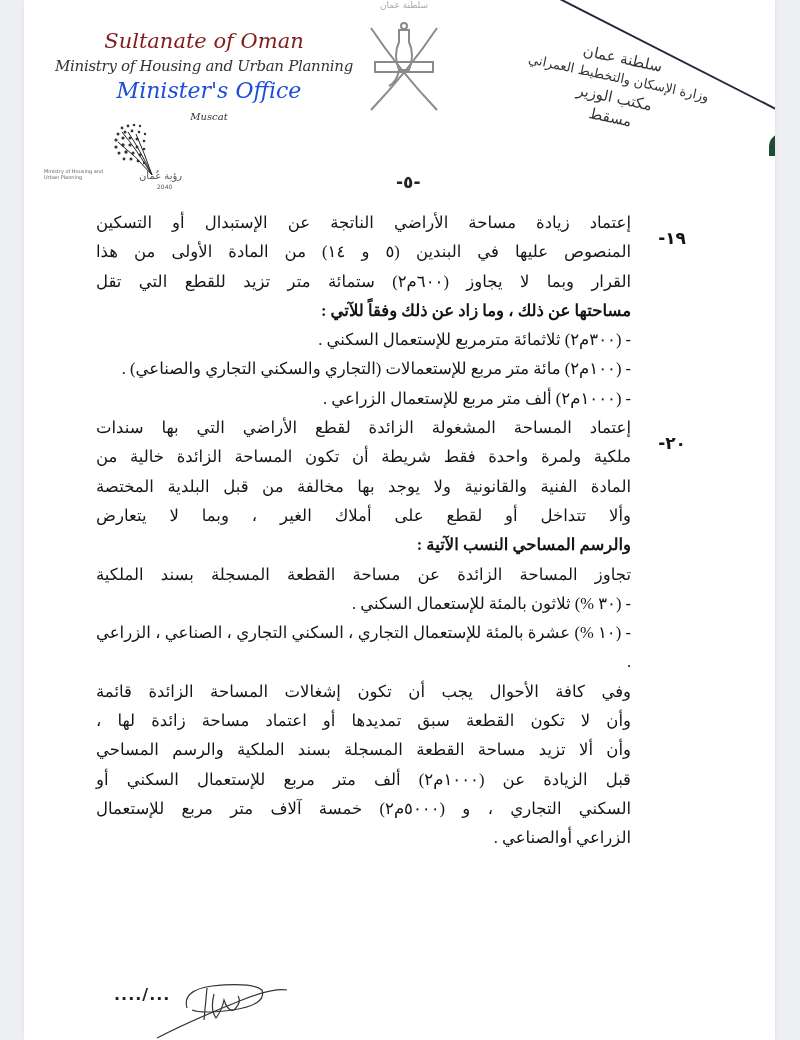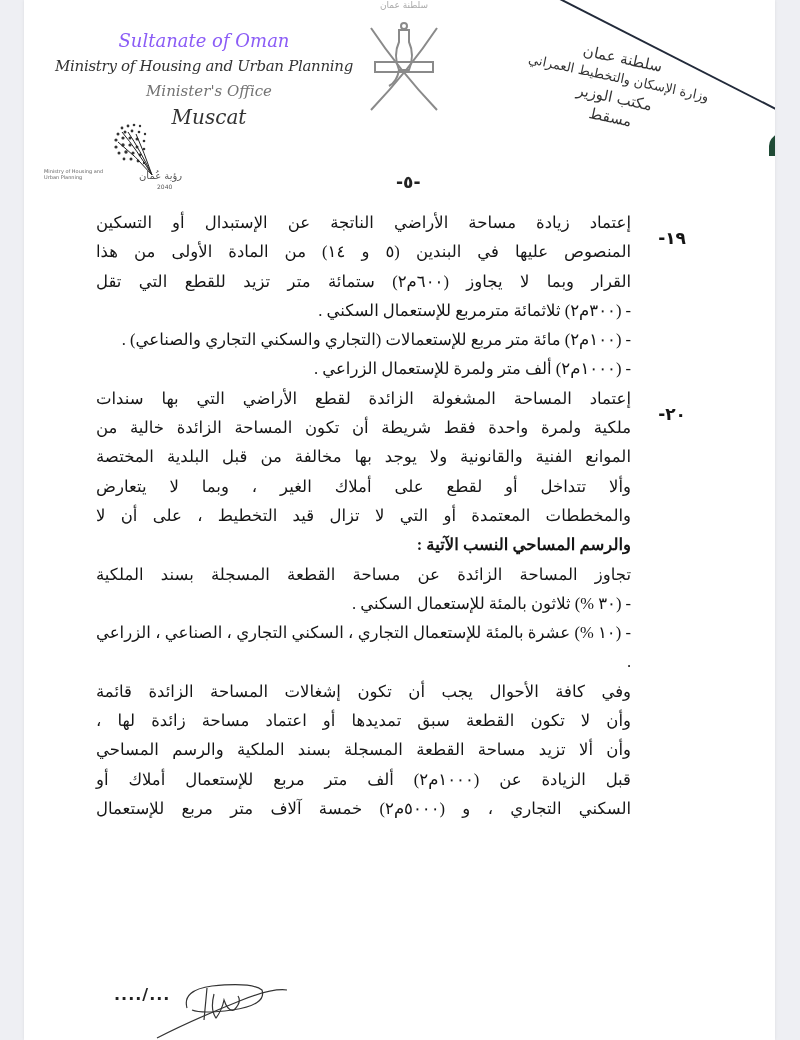--- a/index.html
+++ b/index.html
@@ -14,24 +14,24 @@
       background:#ffffff;
       box-shadow: 0 0 3px rgba(0,0,0,0.08);
       overflow:hidden;
     }
     
     .en-head {
       position:absolute; left:30px; top:28px; width:300px;
       text-align:center; color:#4a4a4a;
       font-family:"DejaVu Serif", serif; font-style:italic;
     }
-    .en-head .l1 { font-size:18px; line-height:26px; color:#8b5cf6;text-align:center; }
+    .en-head .l1 { font-size:21px; line-height:26px; color:#7f1d1d;text-align:center; }
     .en-head .l2 { font-size:15px; line-height:24px; color:#333; letter-spacing:-0.3px; }
-    .en-head .l3 { font-size:15px; line-height:26px; color:#737373; padding-left:10px; }
-    .en-head .l4 { font-size:20px; line-height:26px; color:#333; padding-left:10px; }
+    .en-head .l3 { font-size:22px; line-height:26px; color:#1d4ed8; padding-left:10px; }
+    .en-head .l4 { font-size:10px; line-height:26px; color:#333; padding-left:10px; }
 
     
     .vision-logo { position:absolute; left:20px; top:120px; width:170px; height:70px; }
     .vision-logo .small-text { position:absolute; left:0; top:48px; font-size:5px; line-height:6px; color:#666; width:60px; }
     .vision-logo .v-ar { position:absolute; left:95px; top:50px; font-size:10px; color:#555; }
     .vision-logo .v-year { position:absolute; left:113px; top:63px; font-size:6px; color:#555; }
 
     
     .emblem { position:absolute; left:335px; top:0; width:90px; height:115px; }
     .emblem-top-text { position:absolute; left:340px; top:0; width:80px; font-size:9px; color:#aaa; text-align:center; direction:rtl; }
@@ -146,41 +146,42 @@
 
   <div class="page-num">-٥-</div>
 
   <div class="body-text">
 
     <div class="item">
       <span class="item-num">١٩-</span>
       <span class="line">إعتماد زيادة مساحة الأراضي الناتجة عن الإستبدال أو التسكين</span>
       <span class="line">المنصوص عليها في البندين (٥ و ١٤) من المادة الأولى من هذا</span>
       <span class="line">القرار وبما لا يجاوز (٦٠٠م٢) ستمائة متر تزيد للقطع التي تقل</span>
+      <span class="line last bold">مساحتها عن ذلك ، وما زاد عن ذلك وفقاً للآتي :</span>
       <span class="line last">- (٣٠٠م٢) ثلاثمائة مترمربع للإستعمال السكني .</span>
       <span class="line last" style="white-space:normal">- (١٠٠م٢) مائة متر مربع للإستعمالات (التجاري والسكني التجاري والصناعي) .</span>
-      <span class="line last">- (١٠٠٠م٢) ألف متر ولمرة للإستعمال الزراعي .</span>
+      <span class="line last">- (١٠٠٠م٢) ألف متر مربع للإستعمال الزراعي .</span>
     </div>
 
     <div class="item">
       <span class="item-num">٢٠-</span>
       <span class="line">إعتماد المساحة المشغولة الزائدة لقطع الأراضي التي بها سندات</span>
       <span class="line">ملكية ولمرة واحدة فقط شريطة أن تكون المساحة الزائدة خالية من</span>
-      <span class="line">الموانع الفنية والقانونية ولا يوجد بها مخالفة من قبل البلدية المختصة</span>
+      <span class="line">المادة الفنية والقانونية ولا يوجد بها مخالفة من قبل البلدية المختصة</span>
       <span class="line">وألا تتداخل أو لقطع على أملاك الغير ، وبما لا يتعارض</span>
-      <span class="line">والمخططات المعتمدة أو التي لا تزال قيد التخطيط ، على أن لا</span>
       <span class="line last bold">والرسم المساحي النسب الآتية :</span>
       <span class="line">تجاوز المساحة الزائدة عن مساحة القطعة المسجلة بسند الملكية</span>
       <span class="line last">- (٣٠ %) ثلاثون بالمئة للإستعمال السكني .</span>
       <span class="line last" style="white-space:normal">- (١٠ %) عشرة بالمئة للإستعمال التجاري ، السكني التجاري ، الصناعي ، الزراعي .</span>
       <span class="line">وفي كافة الأحوال يجب أن تكون إشغالات المساحة الزائدة قائمة</span>
       <span class="line">وأن لا تكون القطعة سبق تمديدها أو اعتماد مساحة زائدة لها ،</span>
       <span class="line">وأن ألا تزيد مساحة القطعة المسجلة بسند الملكية والرسم المساحي</span>
-      <span class="line">قبل الزيادة عن (١٠٠٠م٢) ألف متر مربع للإستعمال أملاك أو</span>
+      <span class="line">قبل الزيادة عن (١٠٠٠م٢) ألف متر مربع للإستعمال السكني أو</span>
       <span class="line">السكني التجاري ، و (٥٠٠٠م٢) خمسة آلاف متر مربع للإستعمال</span>
+      <span class="line last">الزراعي أوالصناعي .</span>
     </div>
   </div>
 
   <div class="continued">..../...</div>
   <svg class="signature" viewBox="0 0 150 60">
     <g stroke="#333" stroke-width="1.2" fill="none">
       <path d="M5 58 Q 40 40 90 20 Q 120 8 135 10"></path>
       <path d="M35 28 Q 30 10 60 6 Q 100 2 110 10 Q 115 25 80 30 Q 50 34 40 30"></path>
       <path d="M55 8 L 52 40 M62 14 Q 58 30 64 38 Q 70 30 72 20 Q 76 32 82 30 Q 90 22 86 16"></path>
     </g>

